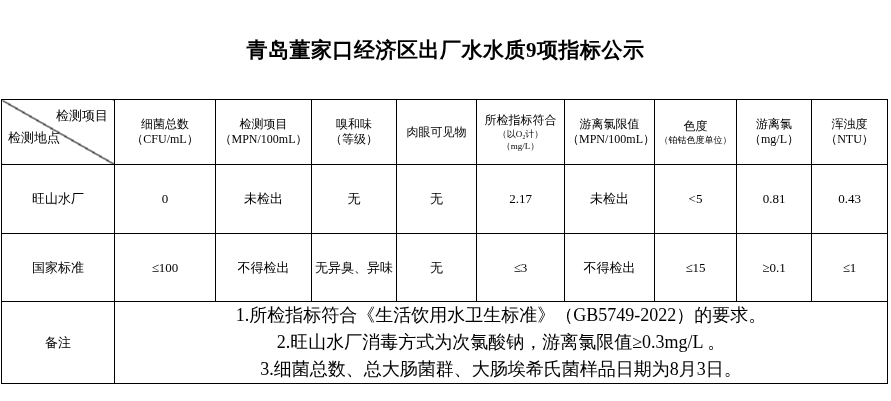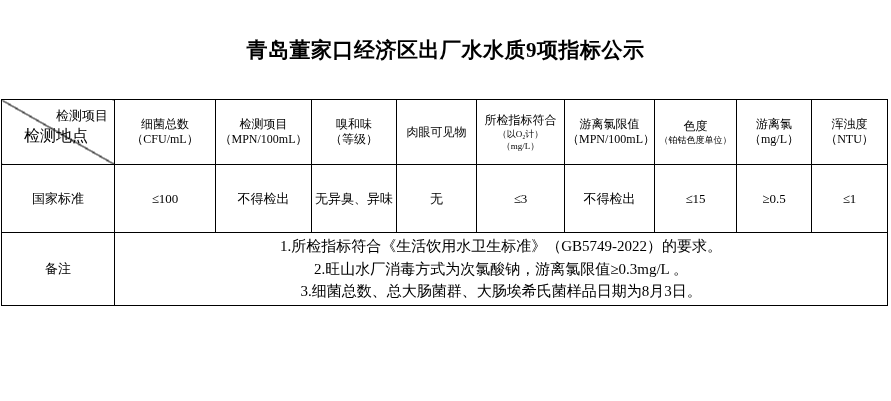--- a/index.html
+++ b/index.html
@@ -53,32 +53,32 @@
   td.corner {
     position: relative;
     padding: 0;
     background: linear-gradient(to top right,
       transparent calc(50% - 0.7px),
       #444444 calc(50% - 0.7px),
       #444444 calc(50% + 0.7px),
       transparent calc(50% + 0.7px));
   }
   .corner-top    { position: absolute; top: 7px;  right: 6px; font-size: 13px; }
-  .corner-bottom { position: absolute; bottom: 17px; left: 22px; font-size: 16px; }
+  .corner-bottom { position: absolute; bottom: 17px; left: 6px; font-size: 13px; }
 
   .h-title { font-size: 12px; line-height: 1.35; }
   .h-sub   { font-size: 12px; line-height: 1.3; }
   .h-sub-sm{ font-size: 9px;  line-height: 1.35; }
 
   td.notes-cell {
     text-align: left;
     vertical-align: middle;
     padding-left: 4px;
   }
-  .note-line { font-size: 15px; line-height: 1.5; }
+  .note-line { font-size: 18px; line-height: 1.5; }
 </style>
 </head>
 <body>
 
 <div class="page">
 
   <div class="title">青岛董家口经济区出厂水水质9项指标公示</div>
 
   <div class="meta">
   </div>
@@ -134,31 +134,43 @@
       <td>
         <div class="h-title">游离氯</div>
         <div class="h-sub">（mg/L）</div>
       </td>
       <td>
         <div class="h-title">浑浊度</div>
         <div class="h-sub">（NTU）</div>
       </td>
     </tr>
 
+    <tr class="data-row-1">
+      <td>旺山水厂</td>
+      <td>0</td>
+      <td>未检出</td>
+      <td>无</td>
+      <td>无</td>
+      <td>2.17</td>
+      <td>未检出</td>
+      <td>&lt;5</td>
+      <td>0.81</td>
+      <td>0.43</td>
+    </tr>
 
     <tr class="data-row-2">
       <td>国家标准</td>
       <td>≤100</td>
       <td>不得检出</td>
       <td>无异臭、异味</td>
       <td>无</td>
       <td>≤3</td>
       <td>不得检出</td>
       <td>≤15</td>
-      <td>≥0.5</td>
+      <td>≥0.1</td>
       <td>≤1</td>
     </tr>
 
     <tr class="notes-row">
       <td>备注</td>
       <td class="notes-cell" colspan="9">
         <div class="note-line">1.所检指标符合《生活饮用水卫生标准》（GB5749-2022）的要求。</div>
         <div class="note-line">2.旺山水厂消毒方式为次氯酸钠，游离氯限值≥0.3mg/L 。</div>
         <div class="note-line">3.细菌总数、总大肠菌群、大肠埃希氏菌样品日期为8月3日。</div>
       </td>

